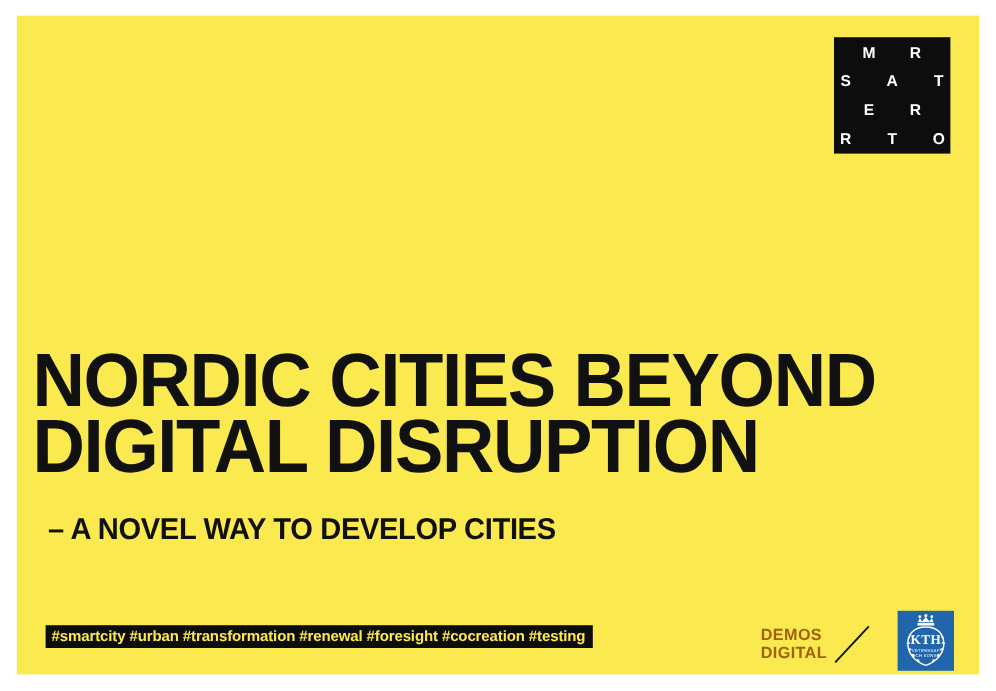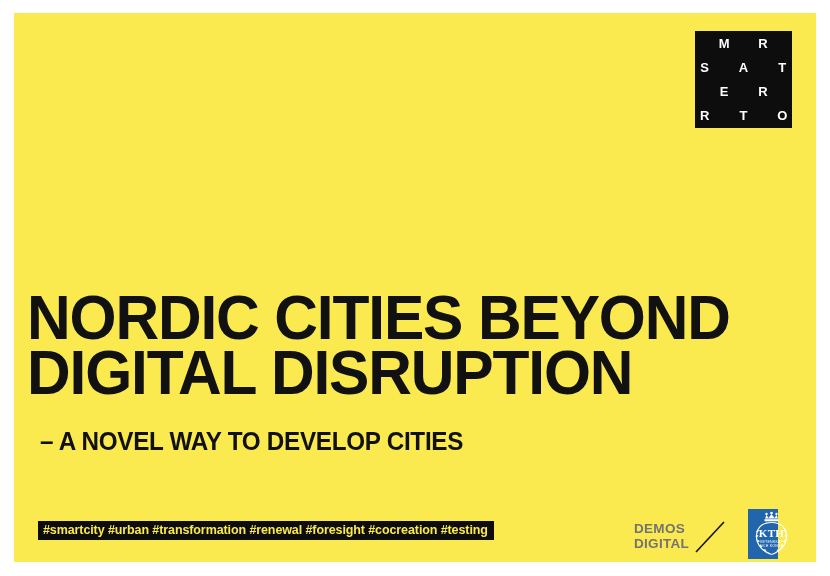--- a/index.html
+++ b/index.html
@@ -118,37 +118,37 @@
   }
   .demos-text {
     position: absolute;
     left: 0;
     top: 2px;
     font-family: "Liberation Sans Narrow", "Liberation Sans", sans-serif;
     font-weight: bold;
     font-size: 13.5px;
     line-height: 15px;
     letter-spacing: 0.3px;
-    color: #737373;
+    color: #a16207;
   }
   .demos-text span { display: block; }
   .demos-slash {
     position: absolute;
     left: 60px;
     top: 1px;
     width: 32px;
     height: 34px;
   }
 
   
   .kth {
     position: absolute;
     left: 734px;
     top: 496px;
-    width: 30px;
+    width: 47px;
     height: 50px;
     background: #2166ac;
   }
   .kth svg { display: block; }
 </style>
 </head>
 <body>
 
 <div class="poster">
 

